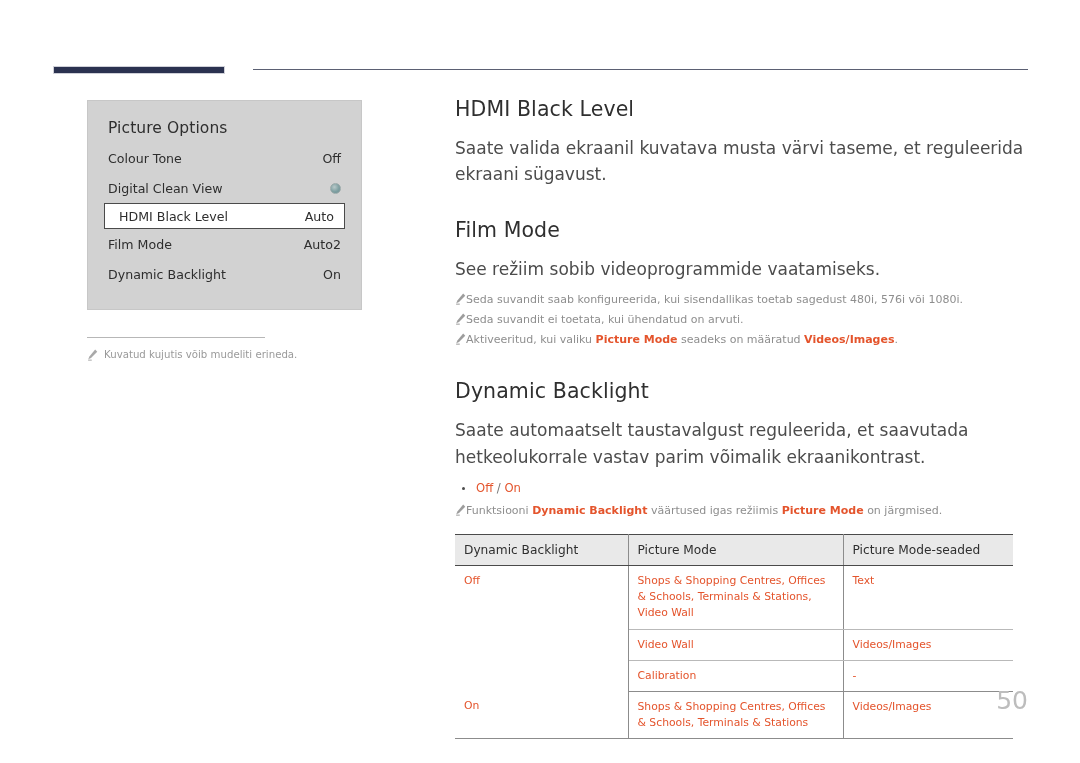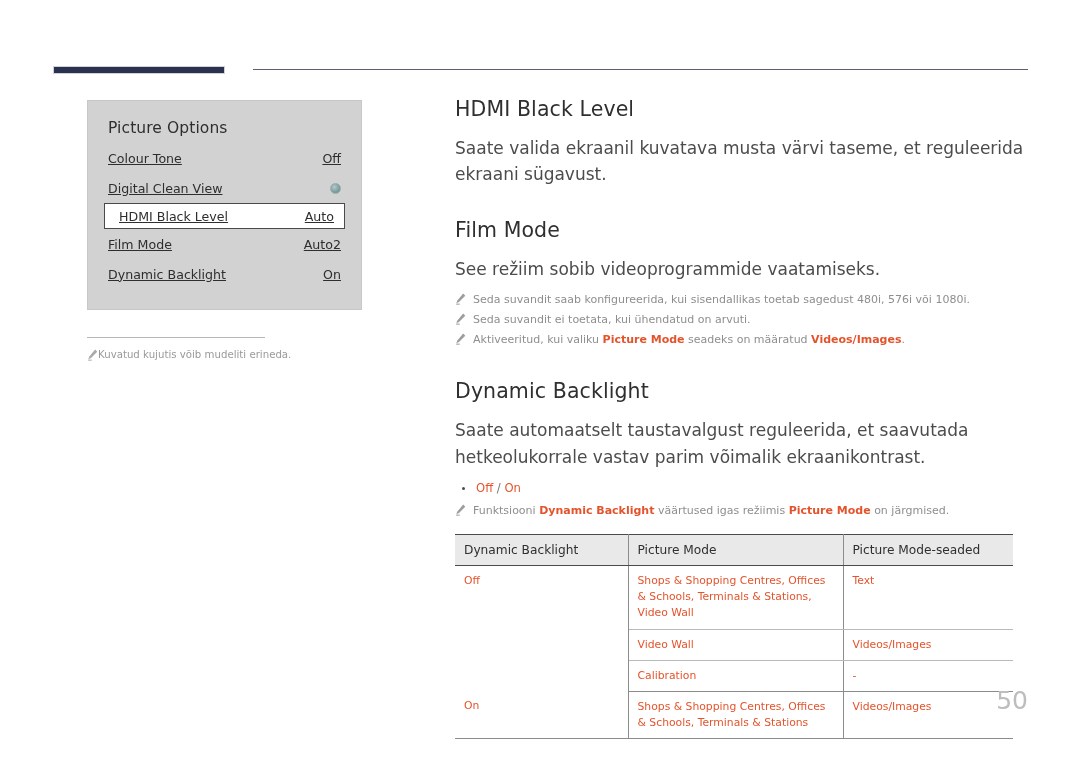--- a/index.html
+++ b/index.html
@@ -44,21 +44,20 @@
     letter-spacing: .1px;
   }
   .osd-row {
     display: flex;
     align-items: center;
     justify-content: space-between;
     height: 30px;
     padding: 0 20px;
     font-size: 12.6px;
     color: #2e2e2e;
-    text-decoration: underline;
   }
   .osd-row .osd-val { font-size: 12.6px; color: #2e2e2e; }
 
   .osd-row.selected {
     background: #ffffff;
     border: 1px solid #4a4a4a;
     margin: 0 16px;
     padding: 0 10px 0 14px;
     height: 26px;
   }
@@ -70,21 +69,21 @@
     border: 1px solid #9aa9a9;
     display: inline-block;
   }
 
   .caption-rule {
     width: 178px; height: 1px;
     background: #b7b7b7;
     margin: 27px 0 0 0;
   }
   .caption {
-    display: flex; align-items: flex-start; 
+    display: flex; align-items: flex-start; gap: 6px;
     margin-top: 11px;
     font-size: 10.2px;
     color: #9a9a9a;
   }
 
   
   .pencil { flex: 0 0 auto; width: 11px; height: 12px; display: inline-block; }
   .pencil svg { display: block; }
 
   
@@ -120,21 +119,21 @@
     content: "";
     position: absolute;
     left: 7px; top: 8px;
     width: 3px; height: 3px;
     border-radius: 50%;
     background: #4c4c4c;
   }
   .sep { color: #777; }
 
   .note {
-    display: flex; align-items: flex-start; gap: 7px;
+    display: flex; align-items: flex-start; 
     font-size: 11px;
     line-height: 1.65;
     color: #8e8e8e;
     margin-top: 2px;
   }
   .note .pencil { margin-top: 2px; }
 
   
   table.dbl {
     width: 558px;

